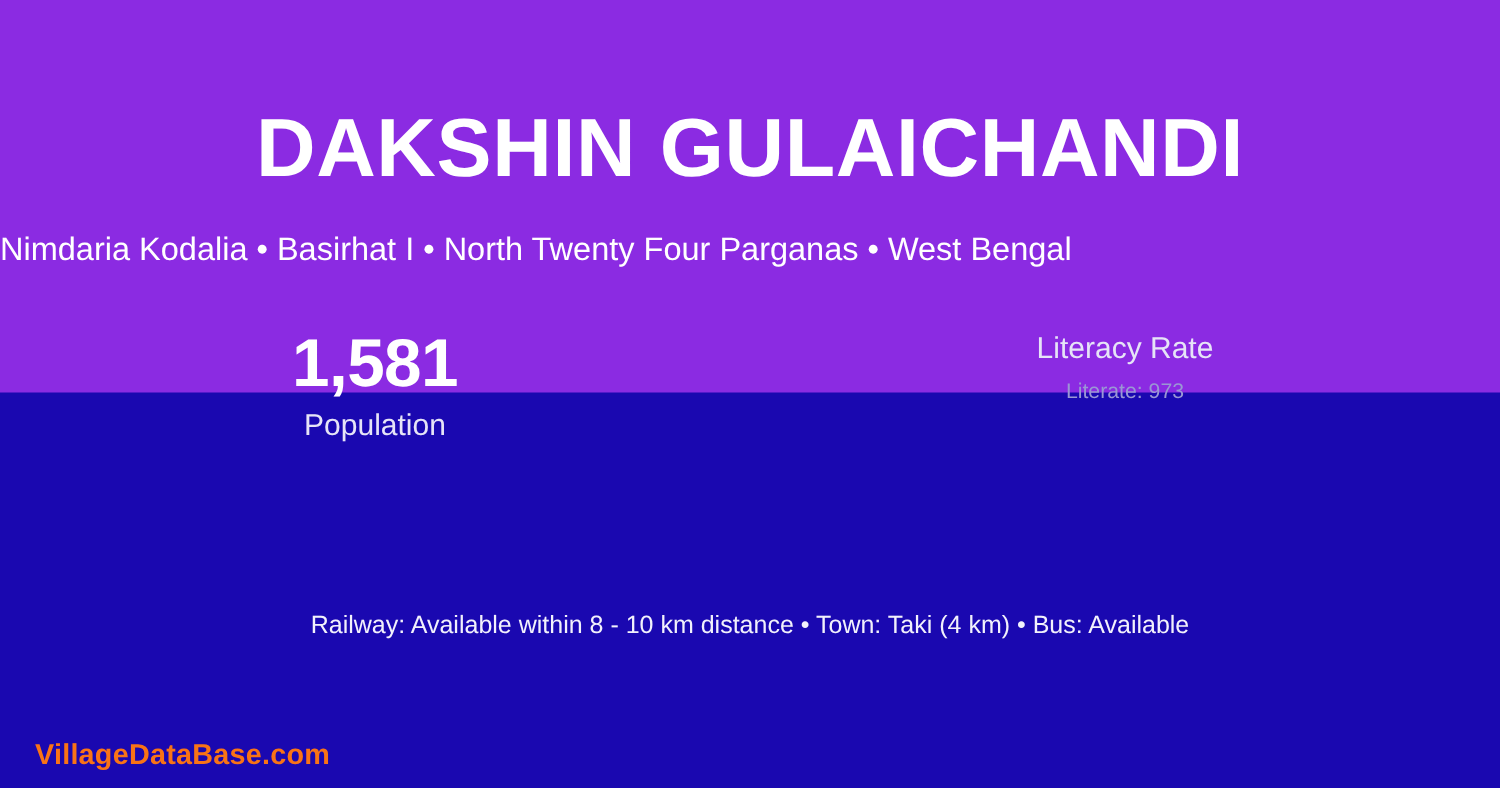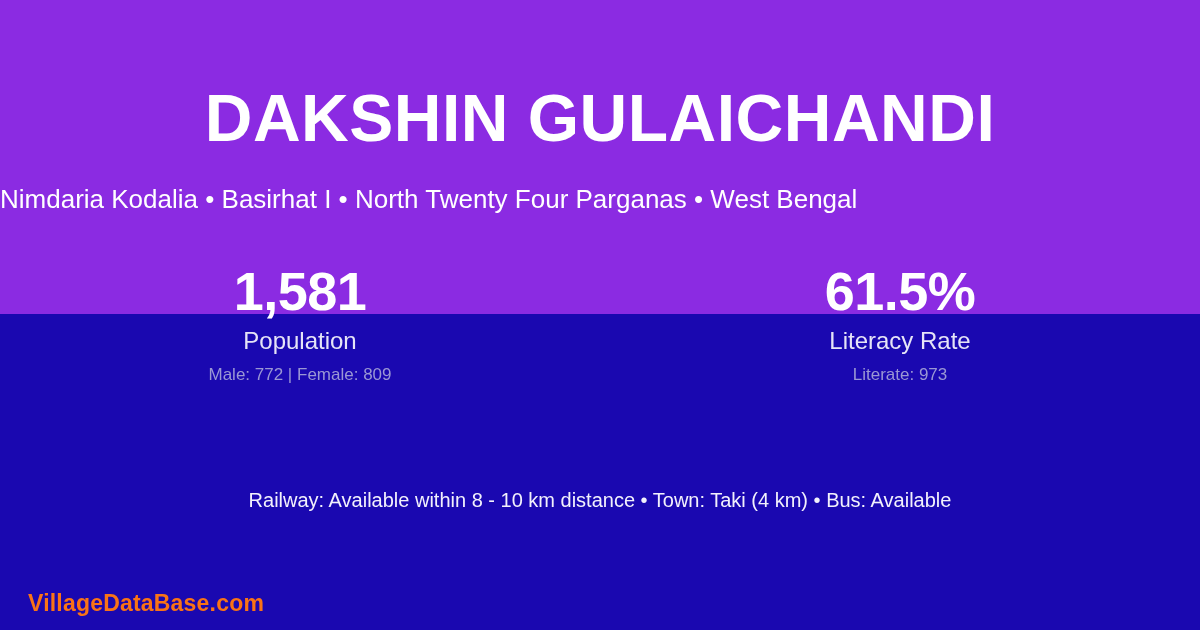--- a/index.html
+++ b/index.html
@@ -157,26 +157,24 @@
   <div class="banner">
     <div class="title">DAKSHIN GULAICHANDI</div>
     <div class="subtitle">Nimdaria Kodalia • Basirhat I • North Twenty Four Parganas • West Bengal</div>
   </div>
 
   <div class="stats">
 
     <div class="stat">
       <div class="stat-value">1,581</div>
       <div class="stat-label">Population</div>
-      <div class="stat-sub">Male: 772 | Female: 809</div>
     </div>
 
 
     <div class="stat">
-      <div class="stat-value">61.5%</div>
       <div class="stat-label">Literacy Rate</div>
       <div class="stat-sub">Literate: 973</div>
     </div>
 
   </div>
 
   <div class="infra">Railway: Available within 8 - 10 km distance  •  Town: Taki (4 km)  •  Bus: Available</div>
 
   <div class="footer">
     <div class="brand">VillageDataBase.com</div>

